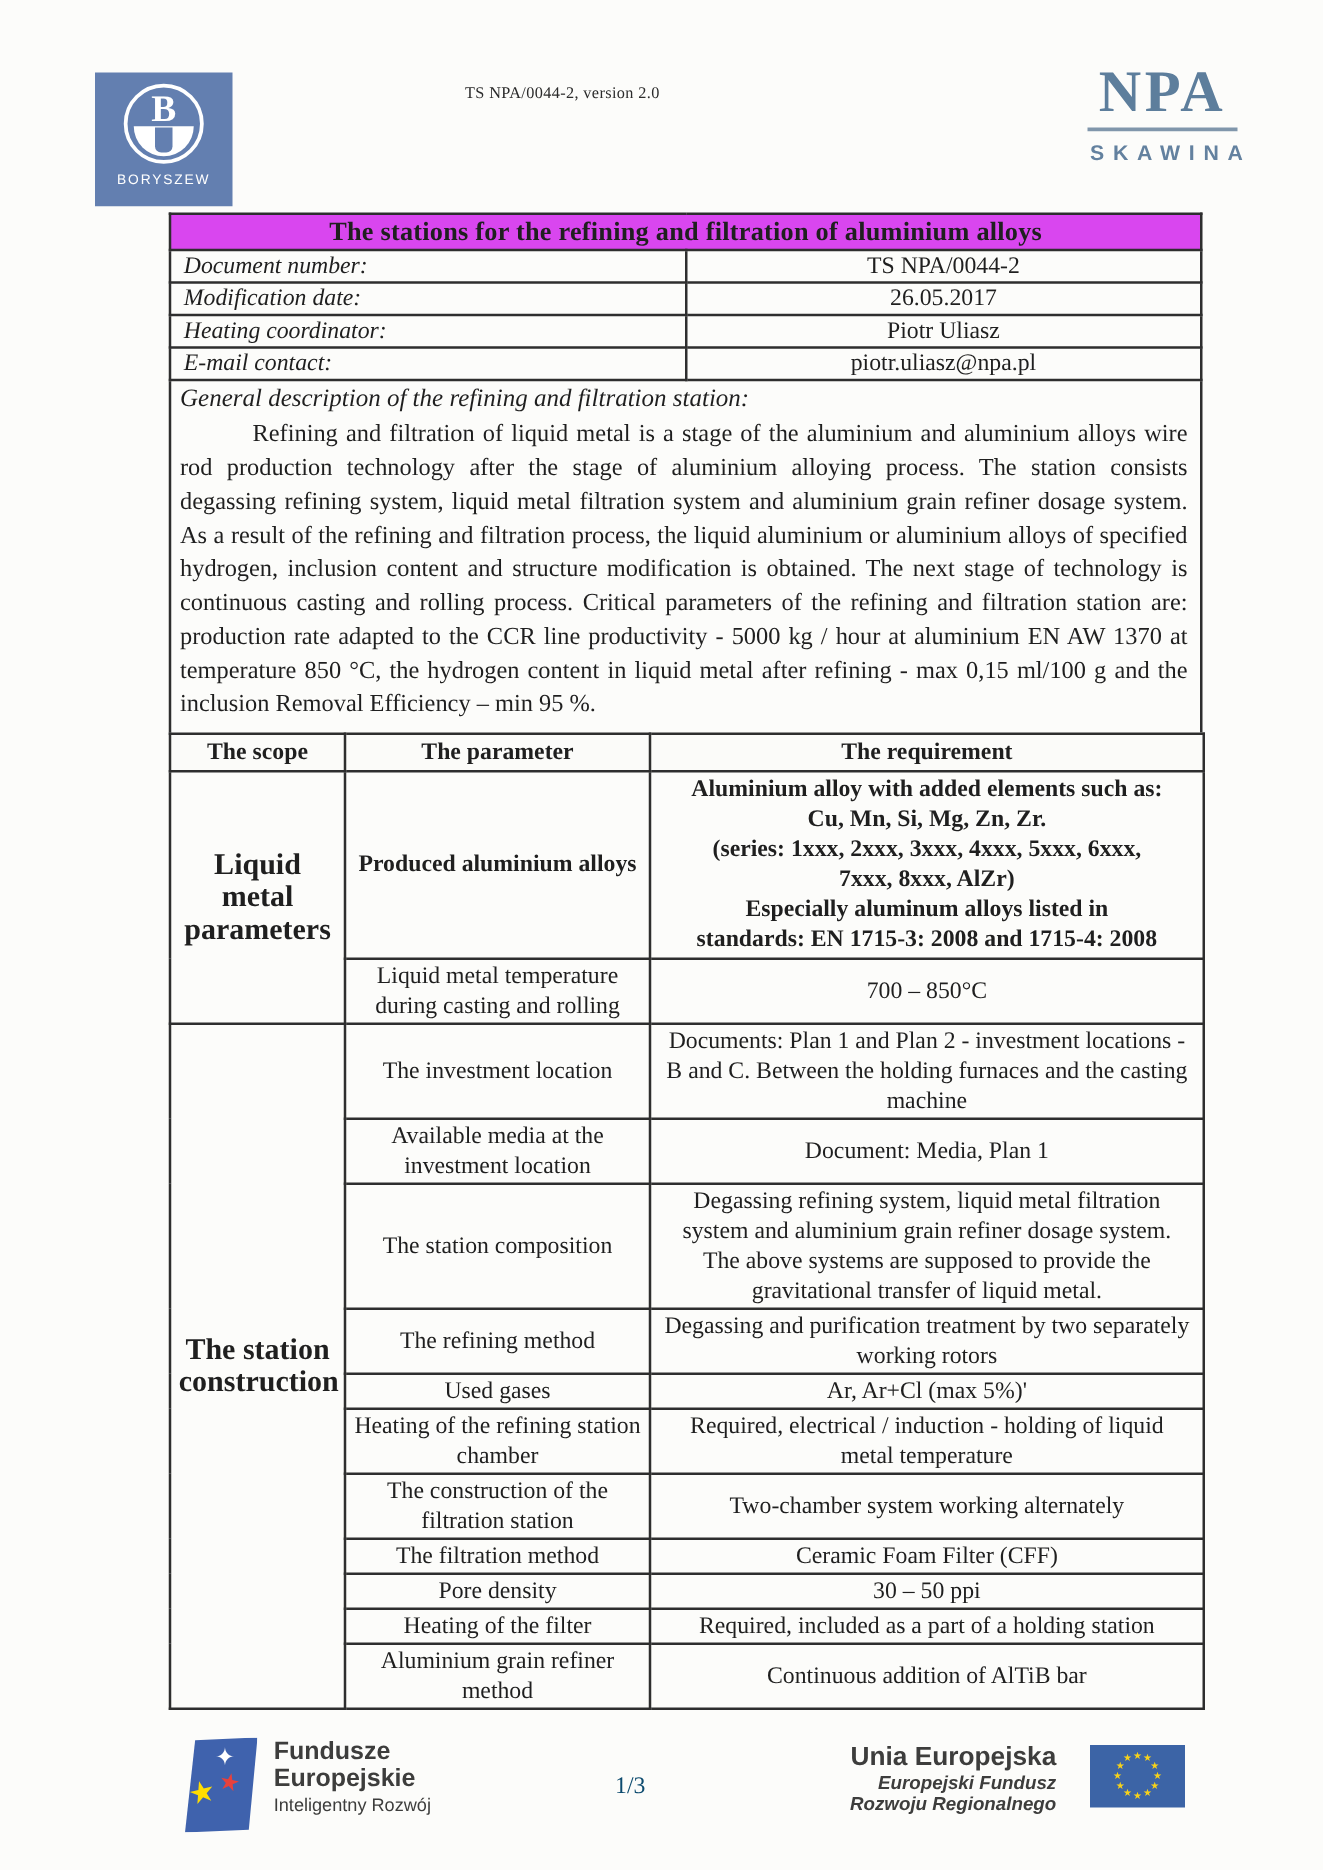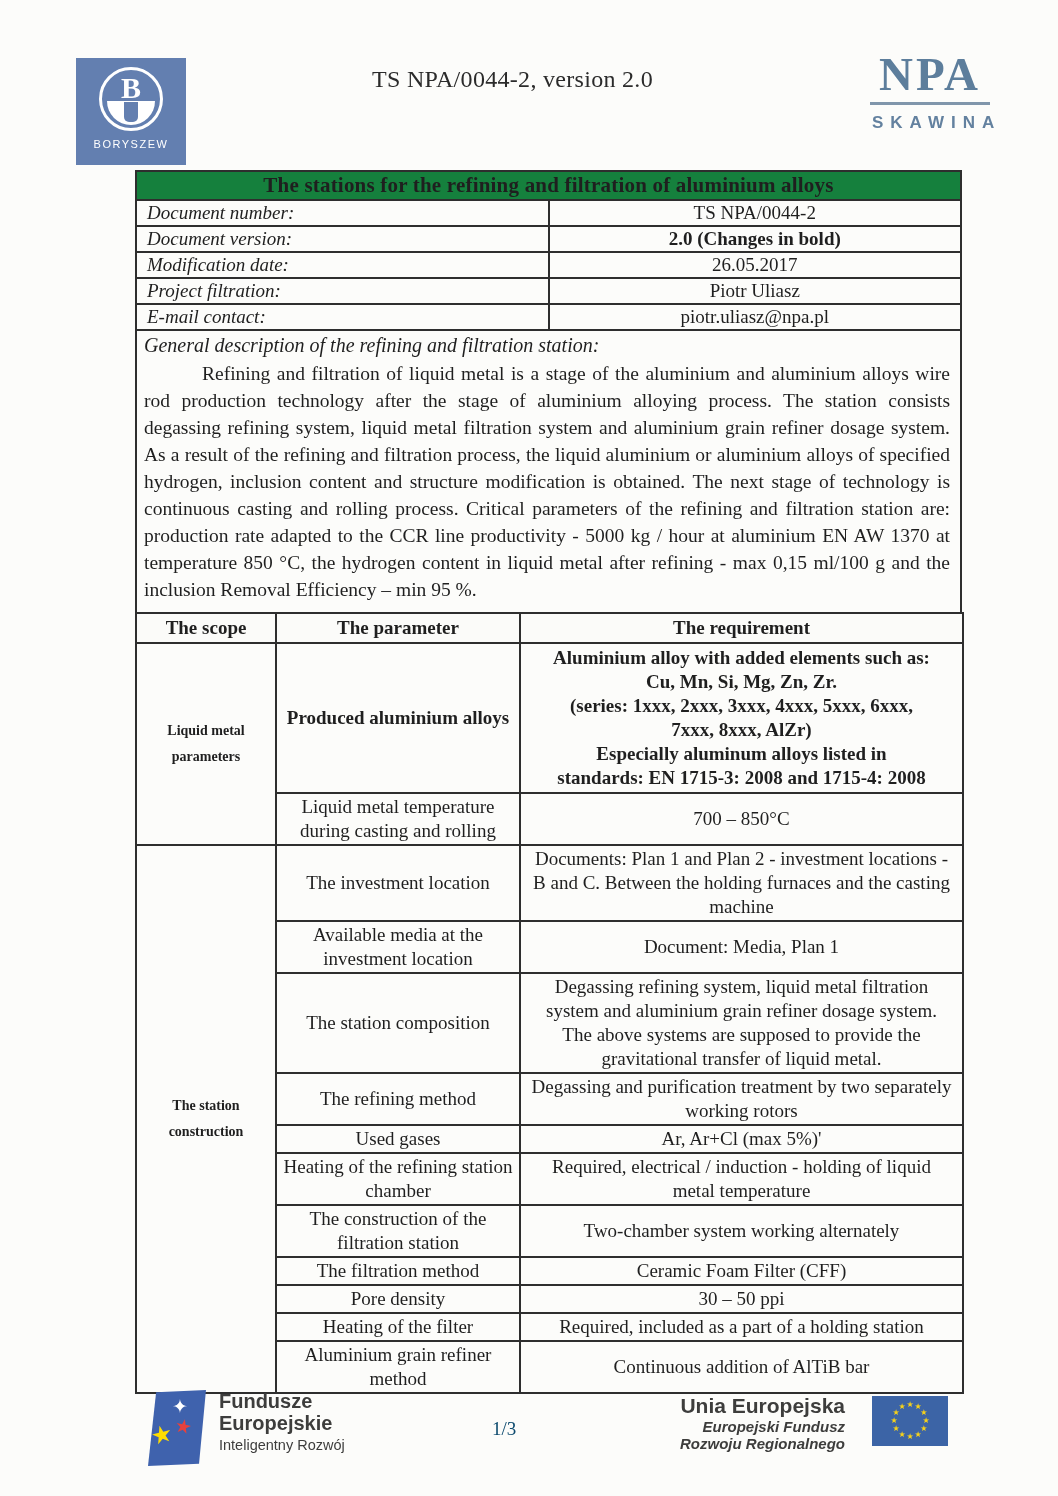--- a/index.html
+++ b/index.html
@@ -11,45 +11,45 @@
   .page *{box-sizing:border-box;}
 
   
   .boryszew{position:absolute;left:76px;top:58px;width:110px;height:107px;background:#637fb0;}
   .b-circle{position:relative;width:64px;height:64px;border:3px solid #fff;border-radius:50%;margin:9px auto 0;}
   .b-half{position:absolute;left:5px;right:5px;bottom:3px;height:24px;background:#fff;border-radius:0 0 26px 26px;}
   .b-letter{position:absolute;top:1px;left:0;right:0;text-align:center;font:bold 30px "Liberation Serif",serif;color:#fff;}
   .b-tab{position:absolute;left:50%;bottom:6px;width:14px;height:20px;margin-left:-7px;background:#637fb0;border-radius:0 0 5px 5px;}
   .b-caption{margin-top:7px;text-align:center;color:#fff;font-family:"Liberation Sans",sans-serif;font-weight:normal;font-size:11px;letter-spacing:1.5px;}
 
-  .doc-ref{position:absolute;left:372px;top:66px;font-size:24px;color:#2b2b2b;letter-spacing:.3px;}
+  .doc-ref{position:absolute;left:372px;top:66px;font-size:13px;color:#2b2b2b;letter-spacing:.3px;}
 
   .npa{position:absolute;left:866px;top:50px;width:128px;text-align:center;}
   .npa-word{font:bold 47px "Liberation Serif",serif;color:#5d7e9c;letter-spacing:3px;line-height:1.05;}
   .npa-rule{height:3px;background:#8096ab;margin:3px 4px 8px;}
   .npa-sub{font-family:"Liberation Sans",sans-serif;font-weight:bold;font-size:17px;letter-spacing:7px;color:#63819f;padding-left:6px;}
 
   
   .content{position:absolute;left:135px;top:170px;width:827px;}
   table{border-collapse:collapse;width:827px;table-layout:fixed;}
   td,th{border:2px solid #2e2e2e;vertical-align:middle;}
 
   .info td{height:26px;font-size:19px;}
-  .info .title-row td{height:27px;text-align:center;font-weight:bold;font-size:21px;background:#15803d;letter-spacing:.2px;}
+  .info .title-row td{height:27px;text-align:center;font-weight:bold;font-size:21px;background:#d946ef;letter-spacing:.2px;}
   .info .lab{width:413px;font-style:italic;padding-left:10px;margin-left:12px;}
   .info .val{width:414px;text-align:center;margin-top:23px;}
   .bold{font-weight:bold;}
 
   .desc{border-left:2px solid #2e2e2e;border-right:2px solid #2e2e2e;padding:3px 10px 9px 7px;}
   .desc-h{font-style:italic;font-size:20px;margin-bottom:3px;}
   .desc-b{font-size:19.5px;line-height:27px;text-align:justify;text-indent:58px;}
 
   .spec th{font-size:19px;font-weight:bold;text-align:center;background:#fbfbf9;}
   .spec td{font-size:19px;text-align:center;line-height:24px;padding:1px 6px;}
-  .spec .scope{font-weight:bold;font-size:14px;line-height:26px;}
+  .spec .scope{font-weight:bold;font-size:24px;line-height:26px;}
   .spec .req{padding:1px 10px;}
   .pre{white-space:pre-line;line-height:25px;}
 
   
   .ftr{position:absolute;left:0;top:1386px;width:1058px;height:100px;font-family:"Liberation Sans",sans-serif;color:#3d3d3c;}
   .fe{position:absolute;left:148px;top:4px;display:flex;gap:13px;align-items:flex-start;}
   .fe-flag{position:relative;width:58px;height:76px;background:#3f62ad;clip-path:polygon(14% 3%,100% 0,88% 97%,0 100%);}
   .fe-star{position:absolute;line-height:1;}
   .fe-star.w{left:24px;top:7px;font-size:19px;color:#fff;}
   .fe-star.y{left:3px;top:33px;font-size:24px;color:#ffdd00;transform:rotate(-14deg);}
@@ -91,29 +91,25 @@
     <table class="info">
       <tbody>
         <tr class="title-row">
           <td colspan="2">The stations for the refining and filtration of aluminium alloys</td>
         </tr>
         <tr>
           <td class="lab">Document number:</td>
           <td class="val">TS NPA/0044-2</td>
         </tr>
         <tr>
-          <td class="lab">Document version:</td>
-          <td class="val bold">2.0 (Changes in bold)</td>
-        </tr>
-        <tr>
           <td class="lab">Modification date:</td>
           <td class="val">26.05.2017</td>
         </tr>
         <tr>
-          <td class="lab">Project filtration:</td>
+          <td class="lab">Heating coordinator:</td>
           <td class="val">Piotr Uliasz</td>
         </tr>
         <tr>
           <td class="lab">E-mail contact:</td>
           <td class="val">piotr.uliasz@npa.pl</td>
         </tr>
       </tbody>
     </table>
 
     <div class="desc">

